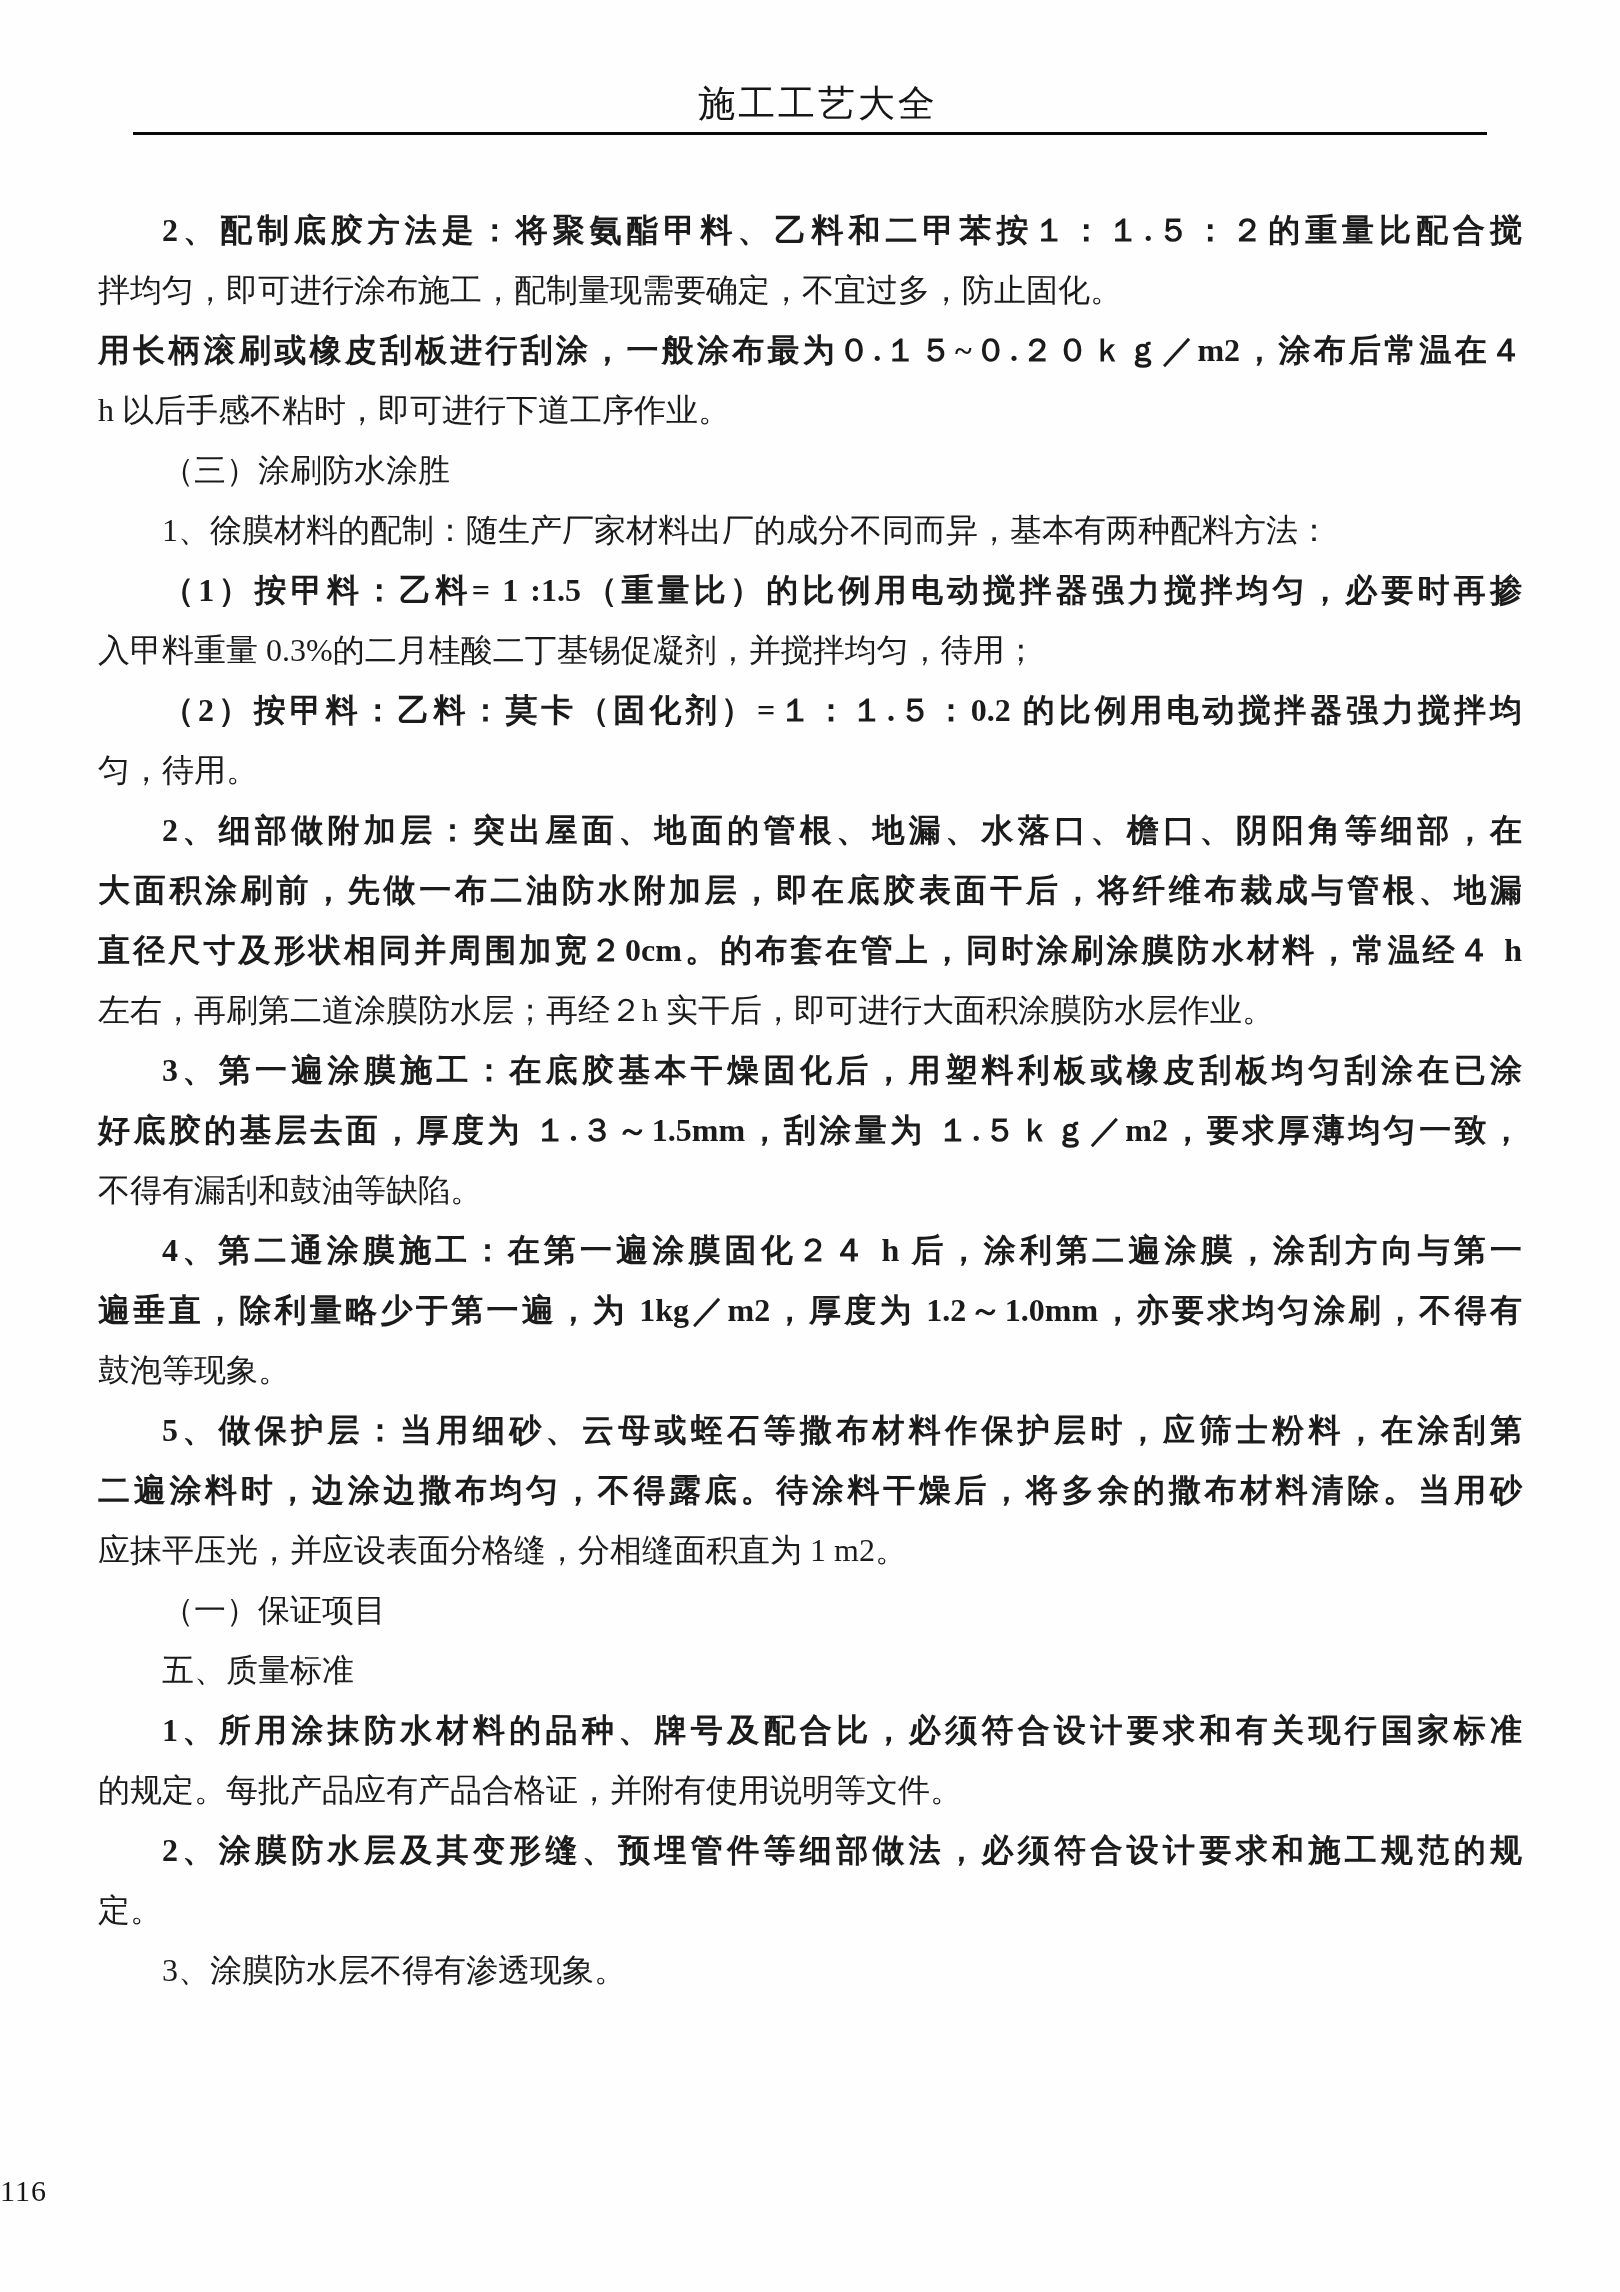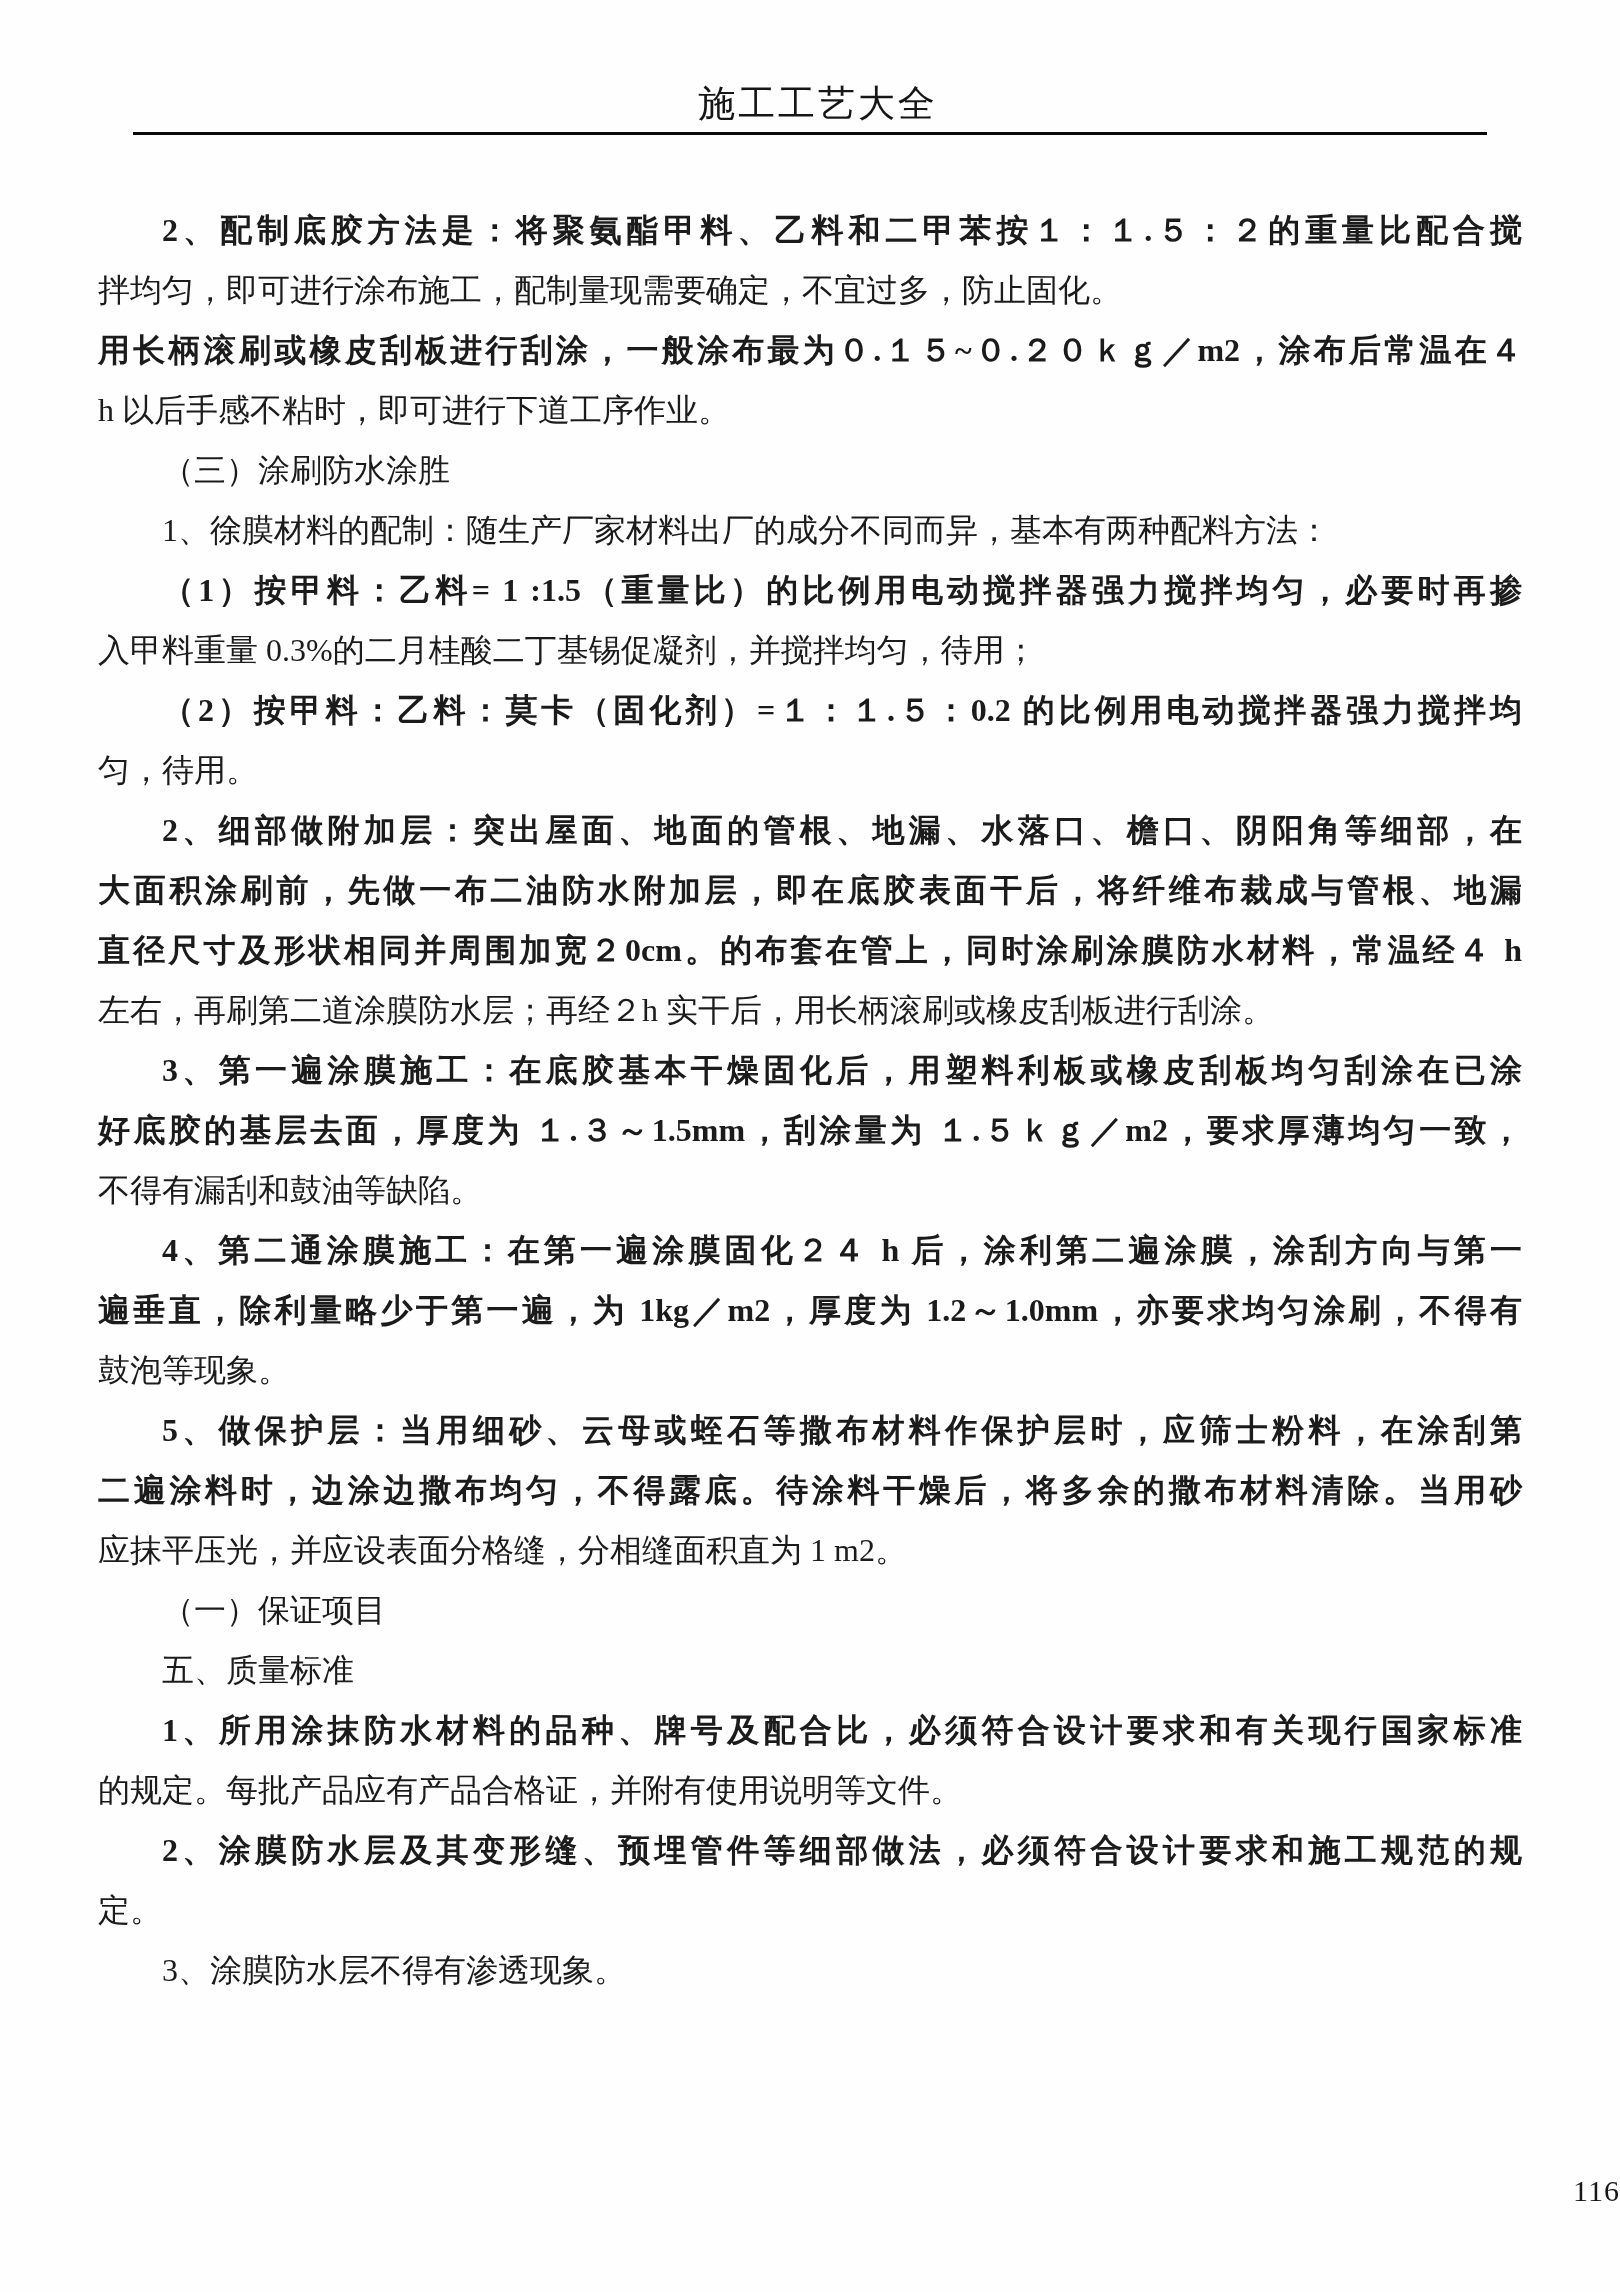--- a/index.html
+++ b/index.html
@@ -51,21 +51,21 @@
     white-space: normal;
     text-align: justify;
     text-align-last: justify;
     font-weight: bold;
   }
   .footer {
     position: absolute;
     top: 2174px;
     left: 0;
     width: 100%;
-    text-align: right;
+    text-align: left;
   }
   .page-number {
     font-size: 30px;
     color: #161616;
     letter-spacing: 1px;
   }
 </style>
 </head>
 <body>
 
@@ -83,21 +83,21 @@
       <div class="line wrapok">h 以后手感不粘时，即可进行下道工序作业。</div>
       <div class="line indent wrapok">（三）涂刷防水涂胜</div>
       <div class="line indent wrapok">1、徐膜材料的配制：随生产厂家材料出厂的成分不同而异，基本有两种配料方法：</div>
       <div class="line indent justify">（1）按甲料：乙料= 1 :1.5（重量比）的比例用电动搅拌器强力搅拌均匀，必要时再掺</div>
       <div class="line wrapok">入甲料重量 0.3%的二月桂酸二丁基锡促凝剂，并搅拌均匀，待用；</div>
       <div class="line indent justify">（2）按甲料：乙料：莫卡（固化剂）=１：１.５：0.2 的比例用电动搅拌器强力搅拌均</div>
       <div class="line wrapok">匀，待用。</div>
       <div class="line indent justify">2、细部做附加层：突出屋面、地面的管根、地漏、水落口、檐口、阴阳角等细部，在</div>
       <div class="line justify">大面积涂刷前，先做一布二油防水附加层，即在底胶表面干后，将纤维布裁成与管根、地漏</div>
       <div class="line justify">直径尺寸及形状相同并周围加宽２0cm。的布套在管上，同时涂刷涂膜防水材料，常温经４ h</div>
-      <div class="line wrapok">左右，再刷第二道涂膜防水层；再经２h 实干后，用长柄滚刷或橡皮刮板进行刮涂。</div>
+      <div class="line wrapok">左右，再刷第二道涂膜防水层；再经２h 实干后，即可进行大面积涂膜防水层作业。</div>
       <div class="line indent justify">3、第一遍涂膜施工：在底胶基本干燥固化后，用塑料利板或橡皮刮板均匀刮涂在已涂</div>
       <div class="line justify">好底胶的基层去面，厚度为 １.３～1.5mm，刮涂量为 １.５ｋｇ／m2，要求厚薄均匀一致，</div>
       <div class="line wrapok">不得有漏刮和鼓油等缺陷。</div>
       <div class="line indent justify">4、第二通涂膜施工：在第一遍涂膜固化２４ h 后，涂利第二遍涂膜，涂刮方向与第一</div>
       <div class="line justify">遍垂直，除利量略少于第一遍，为 1kg／m2，厚度为 1.2～1.0mm，亦要求均匀涂刷，不得有</div>
       <div class="line wrapok">鼓泡等现象。</div>
       <div class="line indent justify">5、做保护层：当用细砂、云母或蛭石等撒布材料作保护层时，应筛士粉料，在涂刮第</div>
       <div class="line justify">二遍涂料时，边涂边撒布均匀，不得露底。待涂料干燥后，将多余的撒布材料清除。当用砂</div>
       <div class="line wrapok">应抹平压光，并应设表面分格缝，分相缝面积直为 1 m2。</div>
       <div class="line indent wrapok">（一）保证项目</div>

